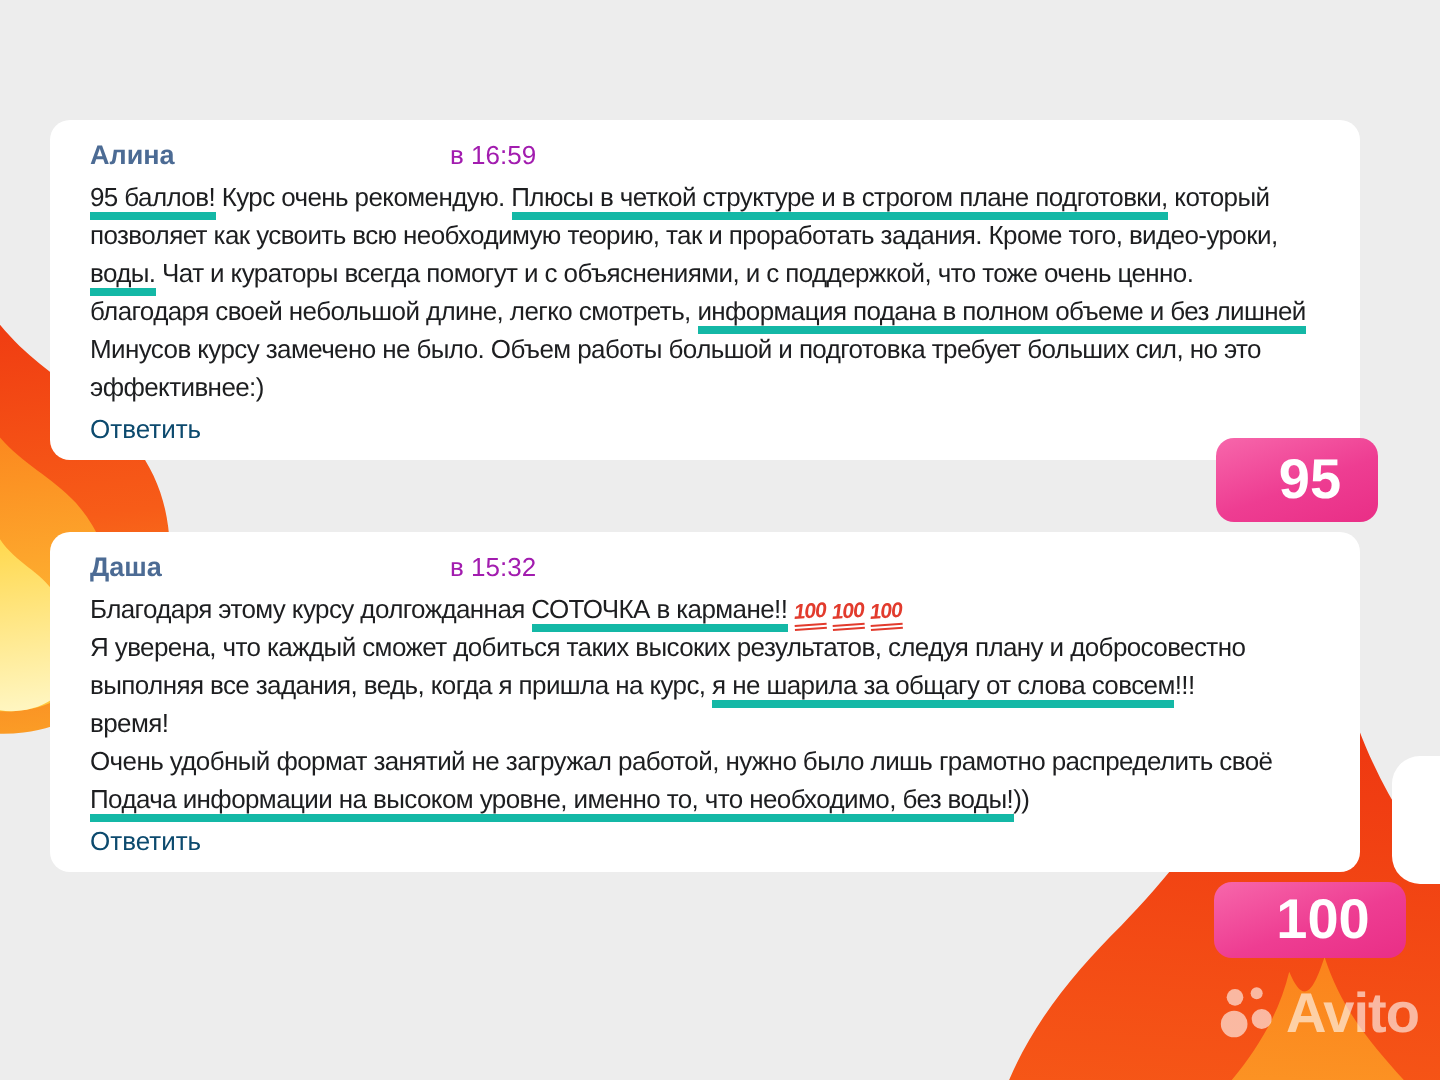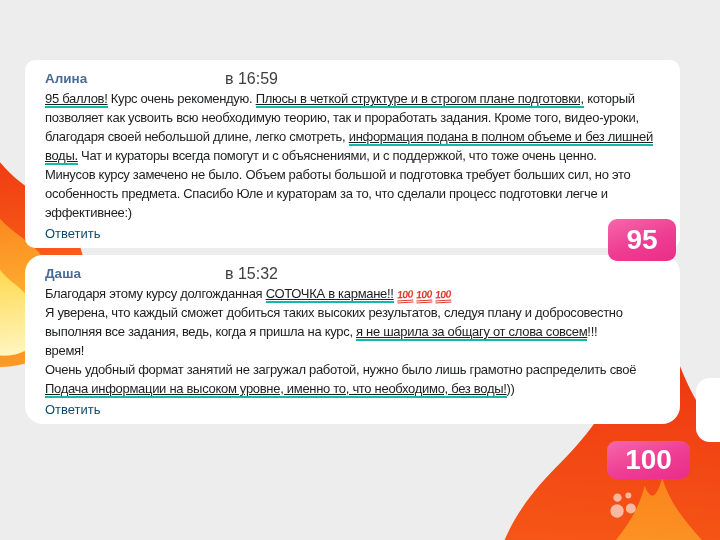--- a/index.html
+++ b/index.html
@@ -13,41 +13,41 @@
   .flame{position:absolute; z-index:1;}
   #flame-left{left:-128px; top:132px; width:252px; height:244px; transform:rotate(-7deg);}
   #flame-br{left:438px; top:333px; width:436px; height:470px; transform:rotate(4deg);}
   
   .card{
     position:absolute; left:25px; width:655px; z-index:2;
     background:#ffffff; border-radius:10px;
     padding:9px 0 6px 20px; box-sizing:border-box; overflow:hidden;
   }
   #card1{top:60px;}
-  #card2{top:255px;border-radius:18px;}
+  #card2{top:266px;}
   .chead{position:relative; height:18px; margin-bottom:2px;}
   .cname{font-size:13.5px; font-weight:bold; color:#4c6b94; cursor:pointer;}
-  .ctime{position:absolute; left:180px; top:1px; font-size:16px; color:#404040;}
+  .ctime{position:absolute; left:180px; top:1px; font-size:13px; color:#a21caf;}
   .tline{height:19px; line-height:19px; white-space:nowrap; font-size:13px; letter-spacing:-0.3px;}
-  .u{border-bottom:2px solid #14b8a6;text-decoration:underline;}
+  .u{border-bottom:4px solid #14b8a6;}
   .reply{display:inline-block; margin-top:4px; font-size:13px; color:#0c4a6e; cursor:pointer; text-decoration:none;}
   
   .em100{
     display:inline-block; margin-left:3px; padding-bottom:0px;
     color:#e23b2d; font-weight:bold; font-style:italic;
     font-size:10.5px; letter-spacing:-0.5px; line-height:11px;
     border-bottom:3px double #e23b2d; transform:rotate(-4deg);
   }
   .emfire{width:14px; height:15px; vertical-align:-2px; margin-left:2px;}
   .emheart{width:15px; height:14px; vertical-align:-2px; margin-left:2px;}
   
   .badge{
     position:absolute; z-index:5; display:flex; align-items:center; justify-content:center;
     background:linear-gradient(160deg,#f767ab 0%,#ee3d92 55%,#e92e86 100%);
-    border-radius:9px; color:#ffffff; font-weight:bold; font-size:28px;
+    border-radius:9px; color:#ffffff; font-weight:bold; font-size:28px;padding-left:13px;
   }
   #badge1{left:608px; top:219px; width:68px; height:42px;}
   #badge2{left:607px; top:441px; width:83px; height:38px;}
   
   #white-corner{
     position:absolute; z-index:3; left:696px; top:378px; width:40px; height:64px;
     background:#ffffff; border-radius:14px 0 0 14px;
   }
   
   #watermark{
@@ -96,24 +96,23 @@
   <div id="white-corner"></div>
 
   <section class="card" id="card1">
     <div class="chead">
       <span class="cname">Алина</span>
       <span class="ctime">в 16:59</span>
     </div>
     <div class="clines">
         <div class="tline"><span class="u">95 баллов!</span><span> Курс очень рекомендую. </span><span class="u">Плюсы в четкой структуре и в строгом плане подготовки,</span><span> который</span></div>
         <div class="tline"><span>позволяет как усвоить всю необходимую теорию, так и проработать задания. Кроме того, видео-уроки,</span></div>
+        <div class="tline"><span class="u">воды.</span><span> Чат и кураторы всегда помогут и с объяснениями, и с поддержкой, что тоже очень ценно.</span></div>
         <div class="tline"><span>благодаря своей небольшой длине, легко смотреть, </span><span class="u">информация подана в полном объеме и без лишней</span></div>
-        <div class="tline"><span class="u">воды.</span><span> Чат и кураторы всегда помогут и с объяснениями, и с поддержкой, что тоже очень ценно.</span></div>
         <div class="tline"><span>Минусов курсу замечено не было. Объем работы большой и подготовка требует больших сил, но это</span></div>
-        <div class="tline"><span>особенность предмета. Спасибо Юле и кураторам за то, что сделали процесс подготовки легче и</span></div>
         <div class="tline"><span>эффективнее:)</span></div>
       </div>
     <a class="reply">Ответить</a>
   </section>
 
   <section class="card" id="card2">
     <div class="chead">
       <span class="cname">Даша</span>
       <span class="ctime">в 15:32</span>
     </div>
@@ -131,15 +130,16 @@
   <div class="badge" id="badge1">95</div>
   <div class="badge" id="badge2">100</div>
 
   <div id="watermark">
     <svg viewBox="0 0 36 36">
       <circle cx="9" cy="8" r="5" fill="#ffffff"></circle>
       <circle cx="22" cy="5.5" r="3.6" fill="#ffffff"></circle>
       <circle cx="8.5" cy="24" r="8" fill="#ffffff"></circle>
       <circle cx="25" cy="21" r="6" fill="#ffffff"></circle>
     </svg>
+    <span class="wm-label">Avito</span>
   </div>
 
 </div>
 
 </body></html>

